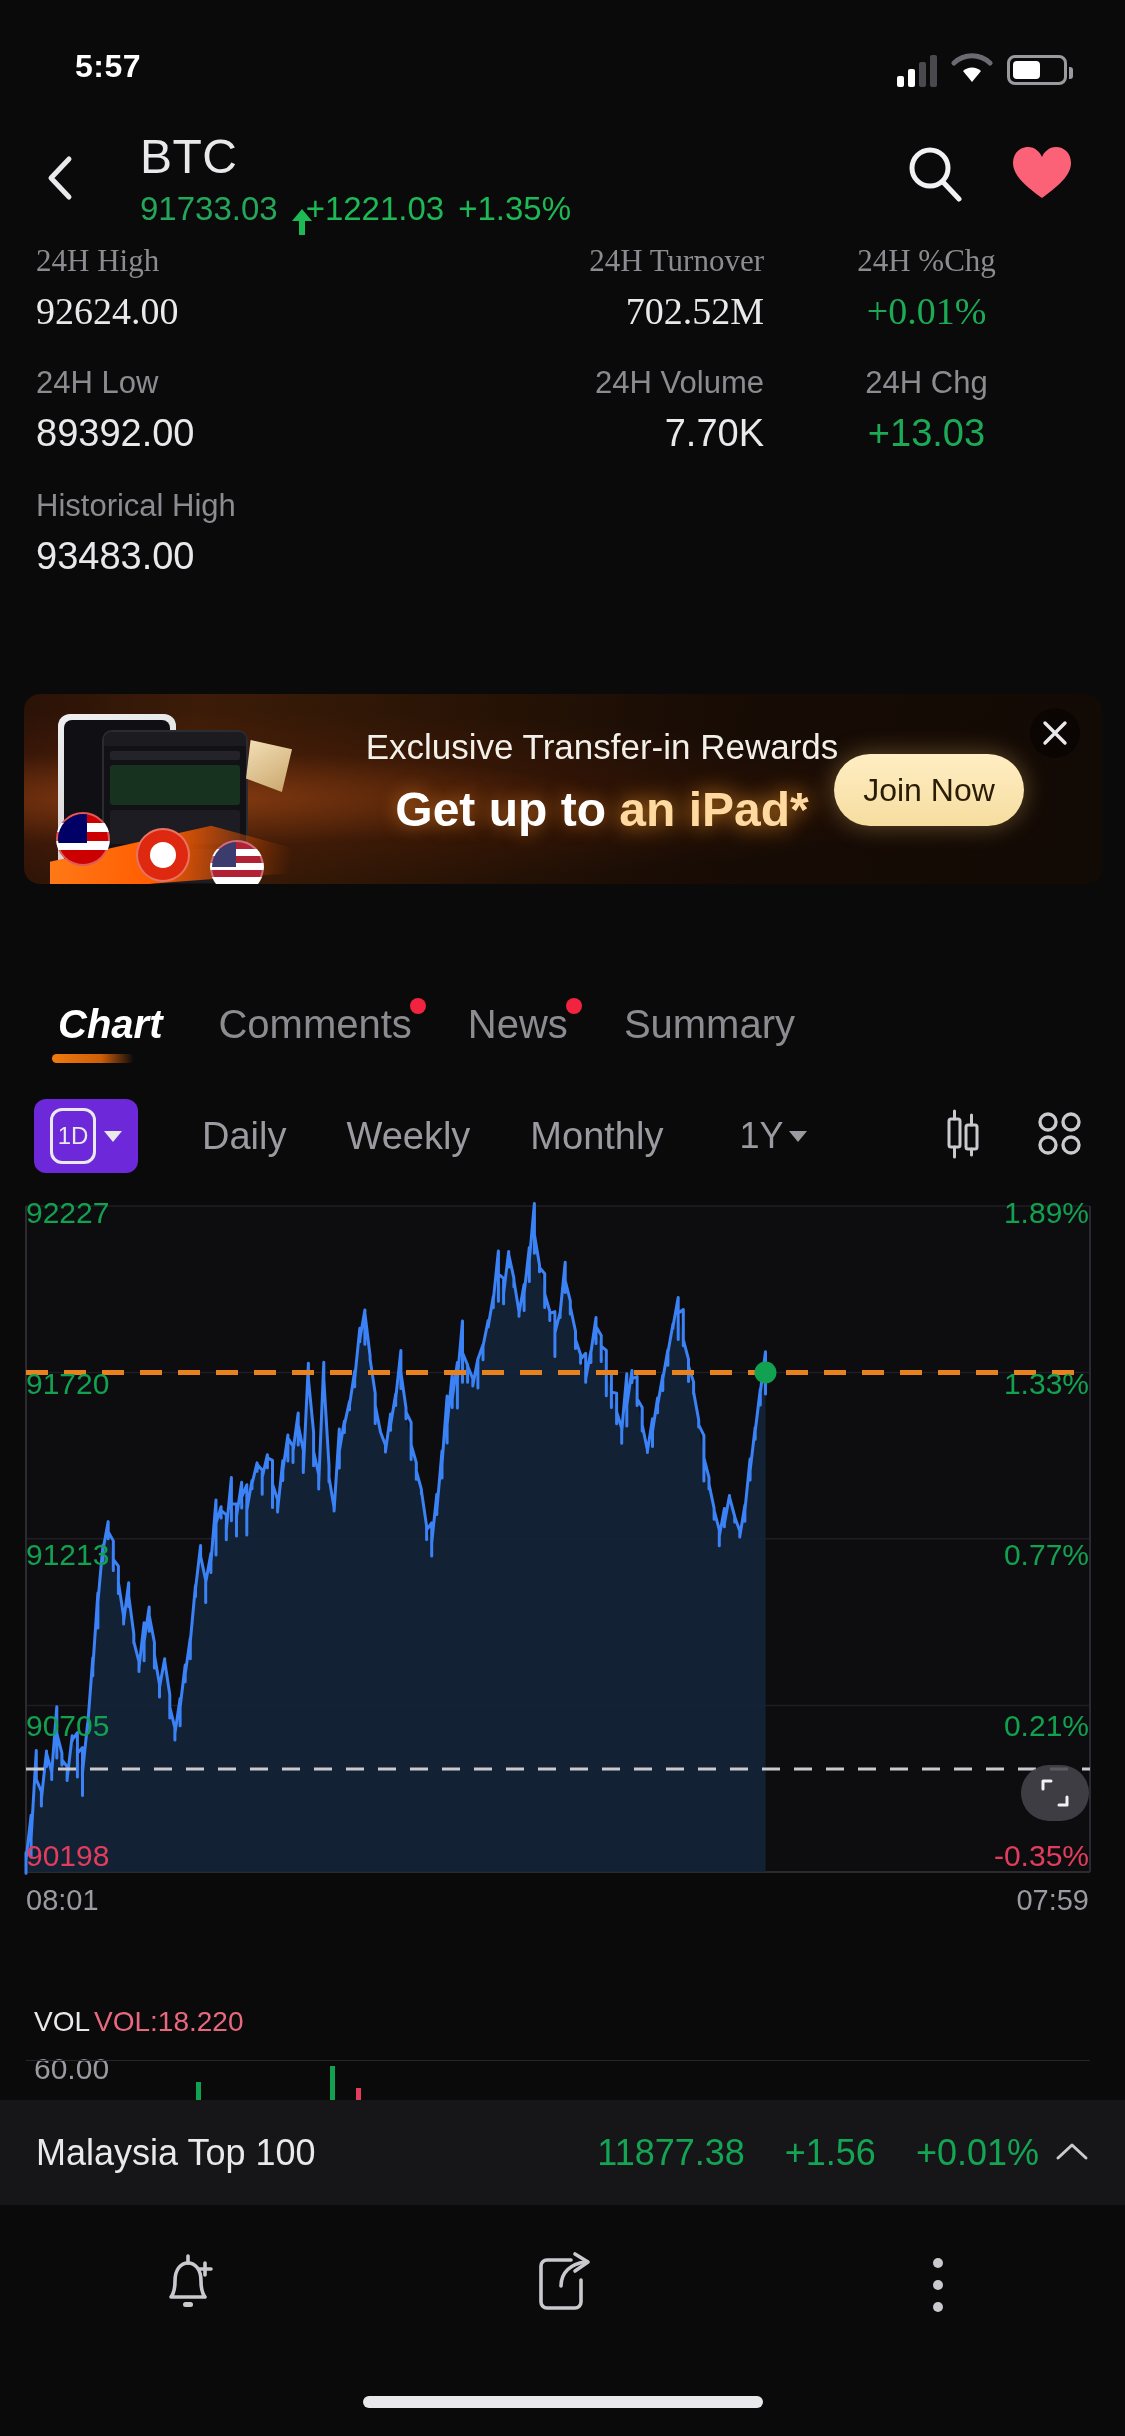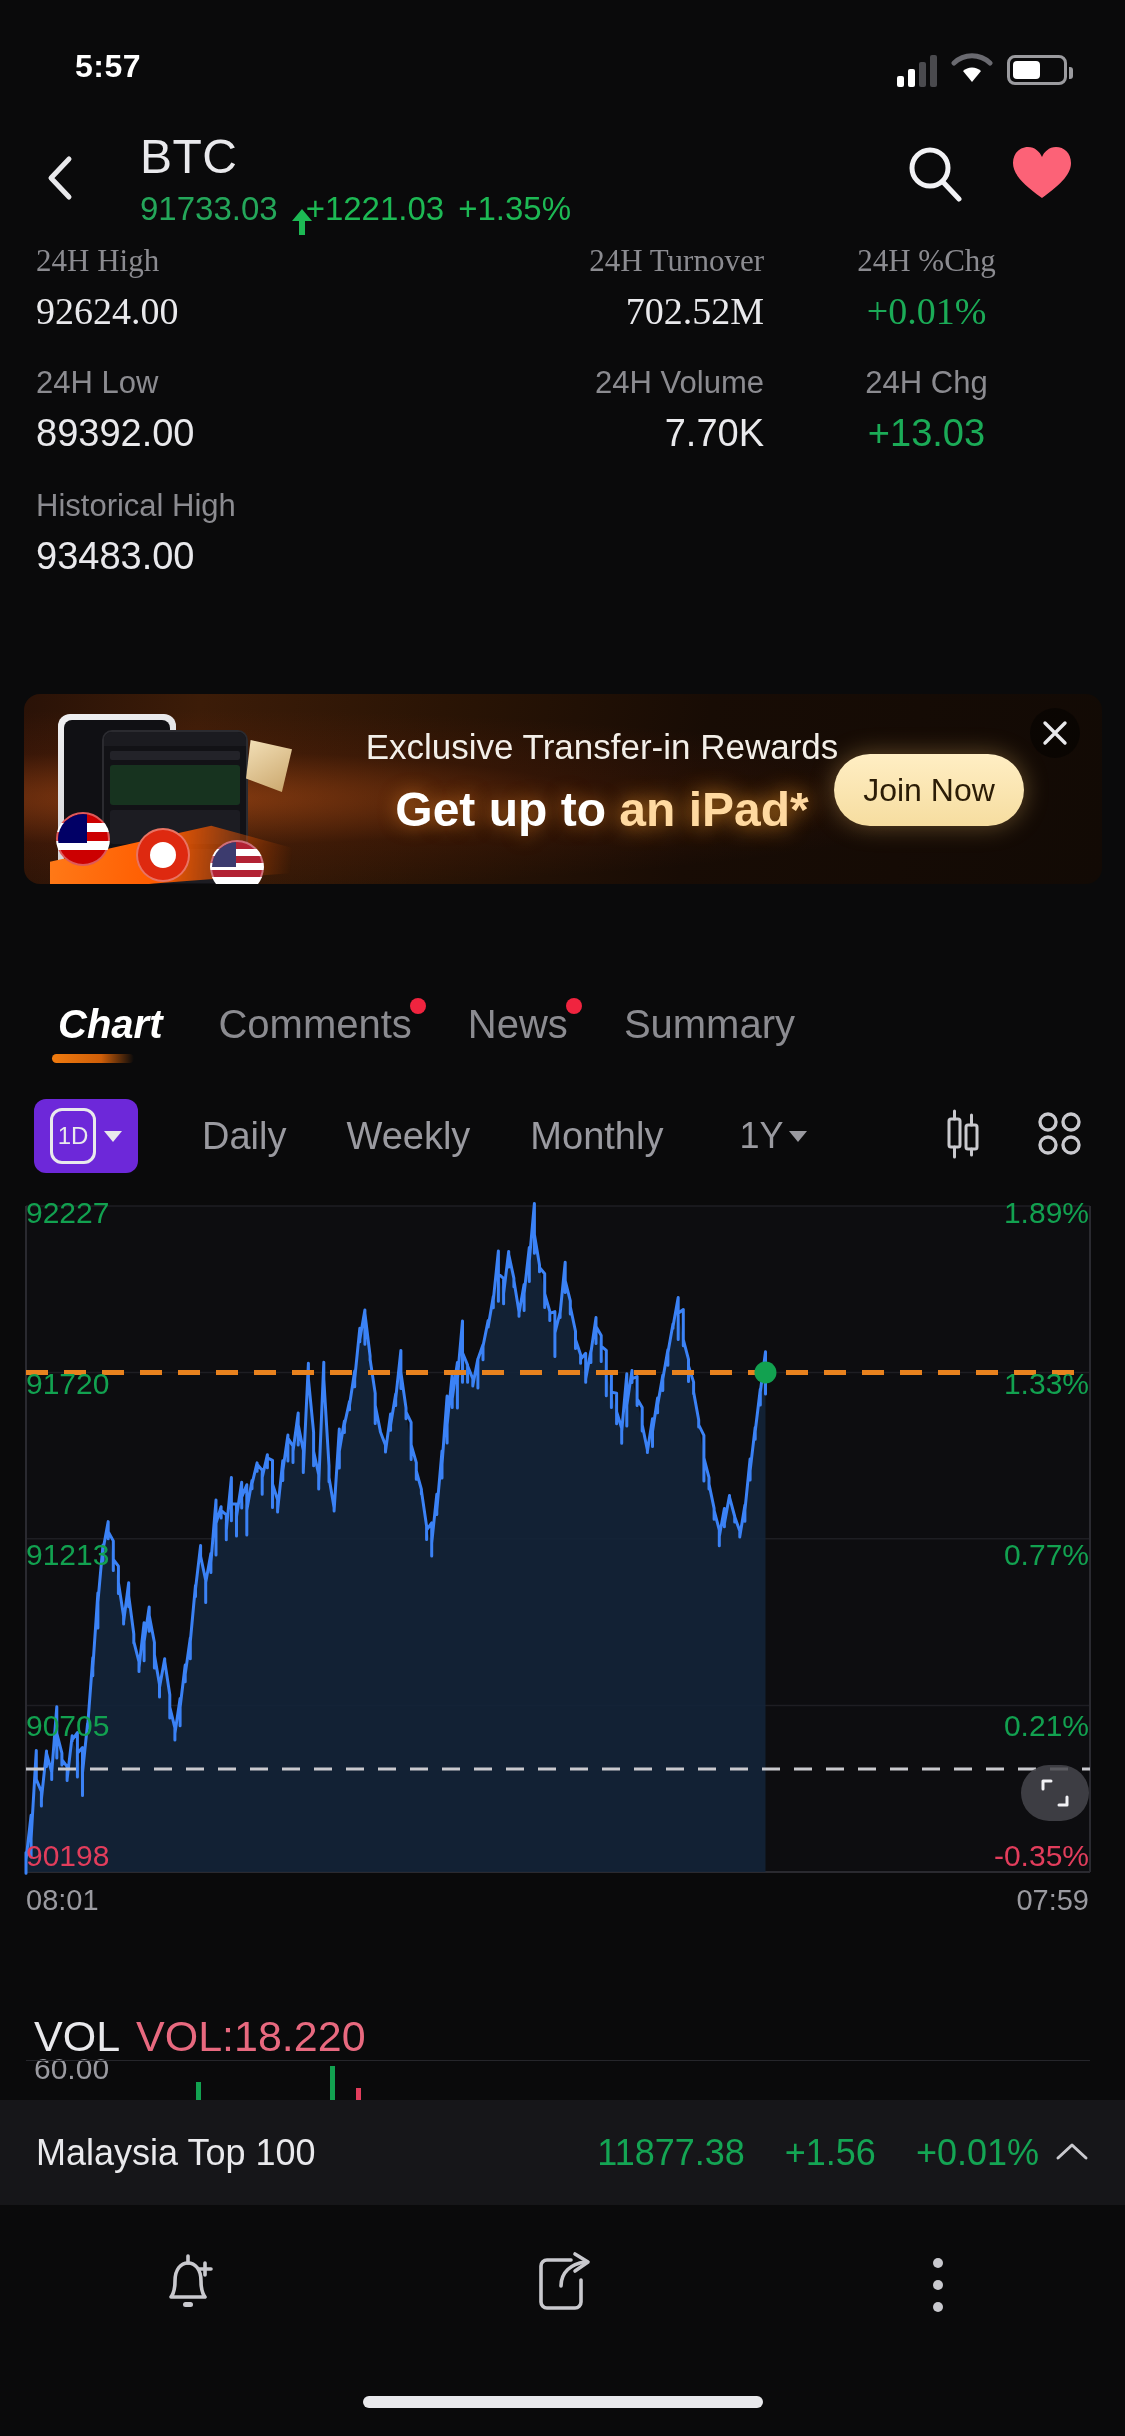--- a/index.html
+++ b/index.html
@@ -140,21 +140,21 @@
   .rlab.g{color:#12a150;} .rlab.r{color:#e23d5c;}
   .xlab{position:absolute;font-size:29px;color:#9a9aa0;}
   .expand{
     position:absolute;right:36px;top:1765px;width:68px;height:56px;border-radius:28px;
     background:rgba(70,70,76,.85);display:flex;align-items:center;justify-content:center;
   }
   .expand svg{width:30px;height:30px;}
 
   
   .vol{position:absolute;top:2000px;left:0;width:1125px;height:100px;}
-  .vlabels{position:absolute;left:34px;top:12px;display:flex;gap:16px;font-size:43px;}
+  .vlabels{position:absolute;left:34px;top:6px;display:flex;gap:4px;font-size:28px;}
   .vlabels .w{color:#e9e9ec;} .vlabels .r{color:#e8697f;}
   .v60{position:absolute;left:34px;top:52px;font-size:30px;color:#9a9aa0;}
 
   
   .idxbar{
     position:absolute;left:0;top:2100px;width:1125px;height:105px;
     background:#161619;display:flex;align-items:center;padding:0 36px;
   }
   .idx-name{font-size:36px;color:#e9e9ec;}
   .idx-vals{margin-left:auto;display:flex;align-items:center;gap:40px;}

